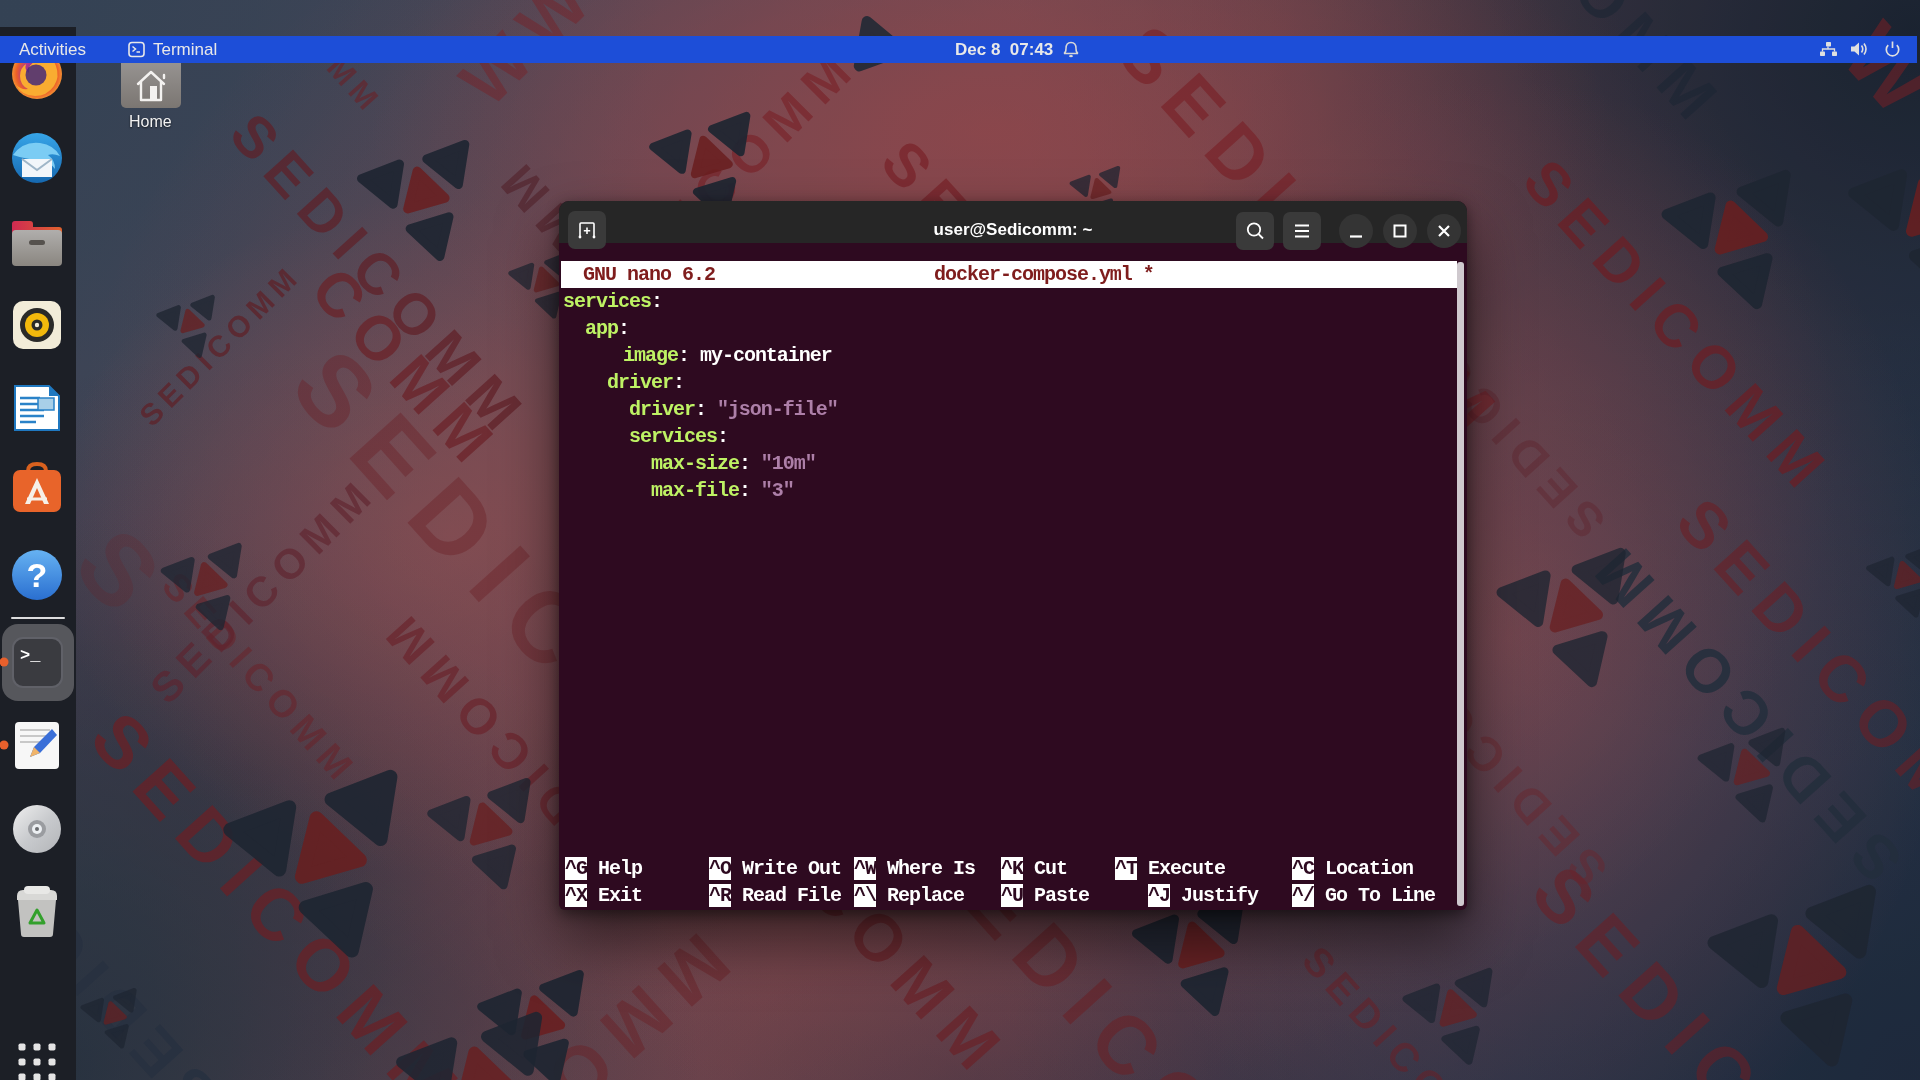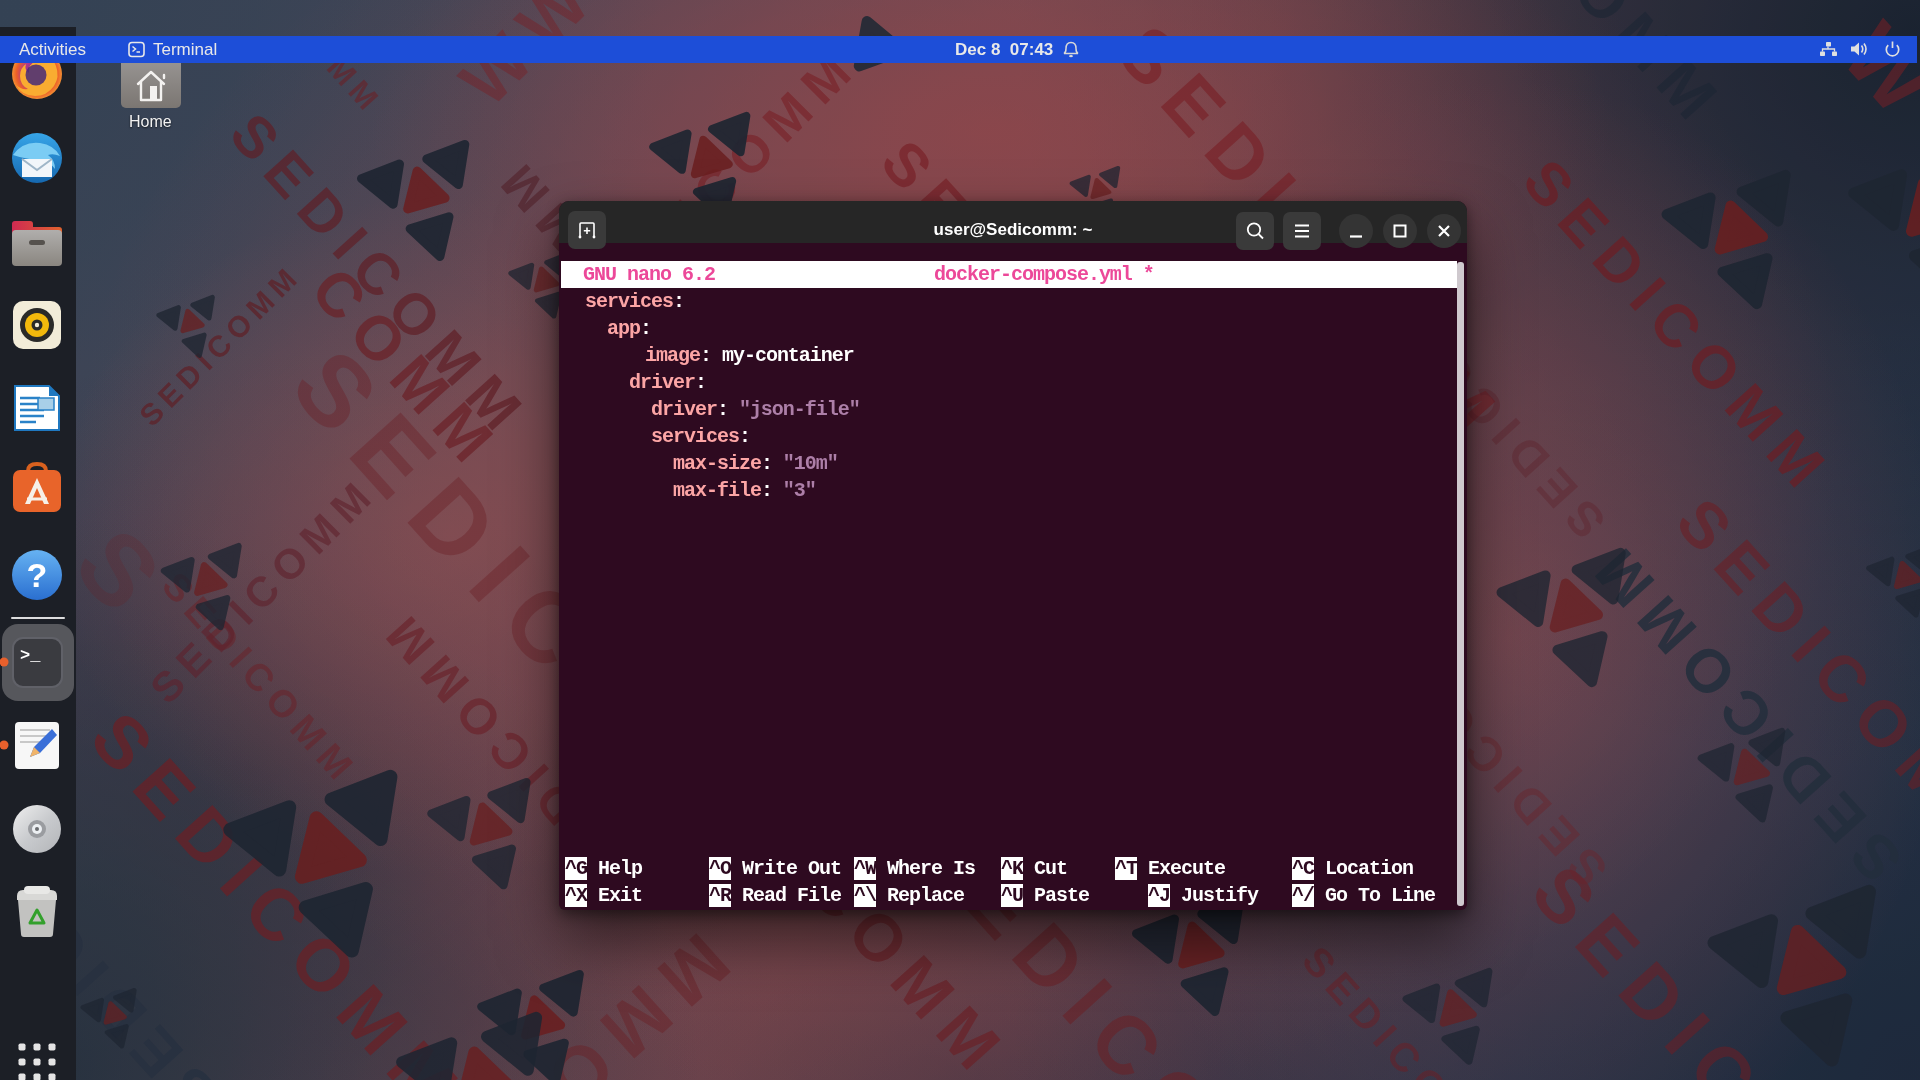--- a/index.html
+++ b/index.html
@@ -26,25 +26,25 @@
 #topbar .act{position:absolute;left:19px;top:4px;}
 #topbar .appname{position:absolute;left:153px;top:4px;}
 #topbar .clock{position:absolute;left:955px;top:4px;font-weight:bold;}
 #dock{position:absolute;left:0;top:27px;width:76px;height:1053px;background:#1c1f26;}
 #window{position:absolute;left:559px;top:201px;width:908px;height:709px;border-radius:10px 10px 6px 6px;
 box-shadow:0 30px 60px rgba(0,0,0,0.55), 0 4px 14px rgba(0,0,0,0.45);background:#2e0a20;}
 #titlebar{position:absolute;left:0;top:0;width:908px;height:42px;background:#262626;border-radius:10px 10px 0 0;}
 #term{position:absolute;left:2px;top:60px;width:904px;height:647px;background:#2e0a20;overflow:hidden;
 font-family:"Liberation Mono",monospace;font-weight:bold;font-size:20px;letter-spacing:-1.01px;line-height:27px;color:#ffffff;}
 .trow{position:absolute;white-space:pre;}
-#nanobar{position:absolute;left:0;top:0;width:896px;height:27px;background:#ffffff;color:#ec4899;padding-left:9px;}
+#nanobar{position:absolute;left:0;top:0;width:896px;height:27px;background:#ffffff;color:#7f1d1d;padding-left:9px;}
 #scrollbar{position:absolute;right:0;top:0;width:8px;height:647px;background:#2e0a20;}
 #scrollthumb{position:absolute;right:1px;top:1px;width:7px;height:644px;background:#cfc9ce;border-radius:3px;}
 .key{background:#ffffff;color:#2e0a20;}
-.g{color:#fca5a5;margin-left:22px;}
+.g{color:#bef264;}
 .p{color:#ad7fa8;}
 .w{color:#ffffff;}
 .shortcut{position:absolute;white-space:pre;}
 #homeicon{position:absolute;left:120px;top:42px;width:64px;height:90px;}
 .tbtn{position:absolute;width:38px;height:38px;background:#3a3a3a;border-radius:7px;}
 .cbtn{position:absolute;width:34px;height:34px;background:#343434;border-radius:17px;}
 #wtitle{position:absolute;left:0;top:0;width:908px;height:58px;line-height:58px;text-align:center;color:#ffffff;font-weight:bold;font-size:17px;}
 .dklabel{position:absolute;color:#f2f2f2;font-size:16px;text-shadow:0 1px 2px rgba(0,0,0,0.7);}
 </style>
 </head>

